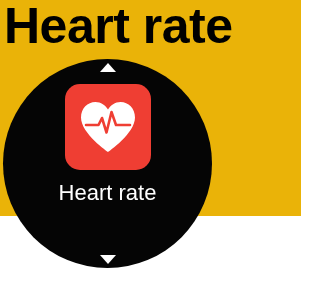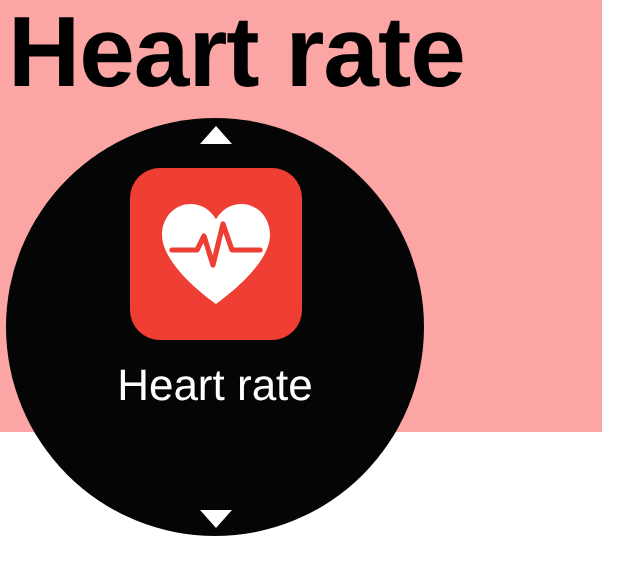--- a/index.html
+++ b/index.html
@@ -15,21 +15,21 @@
     font-family: "Liberation Sans", sans-serif;
     background: #ffffff;
   }
 
   #screen {
     position: absolute;
     left: 0;
     top: 0;
     width: 301px;
     height: 216px;
-    background: #fca5a5;
+    background: #eab308;
   }
 
   
   #page-title {
     position: absolute;
     left: 4px;
     top: -2px;
     width: 297px;
     height: 56px;
     line-height: 56px;

